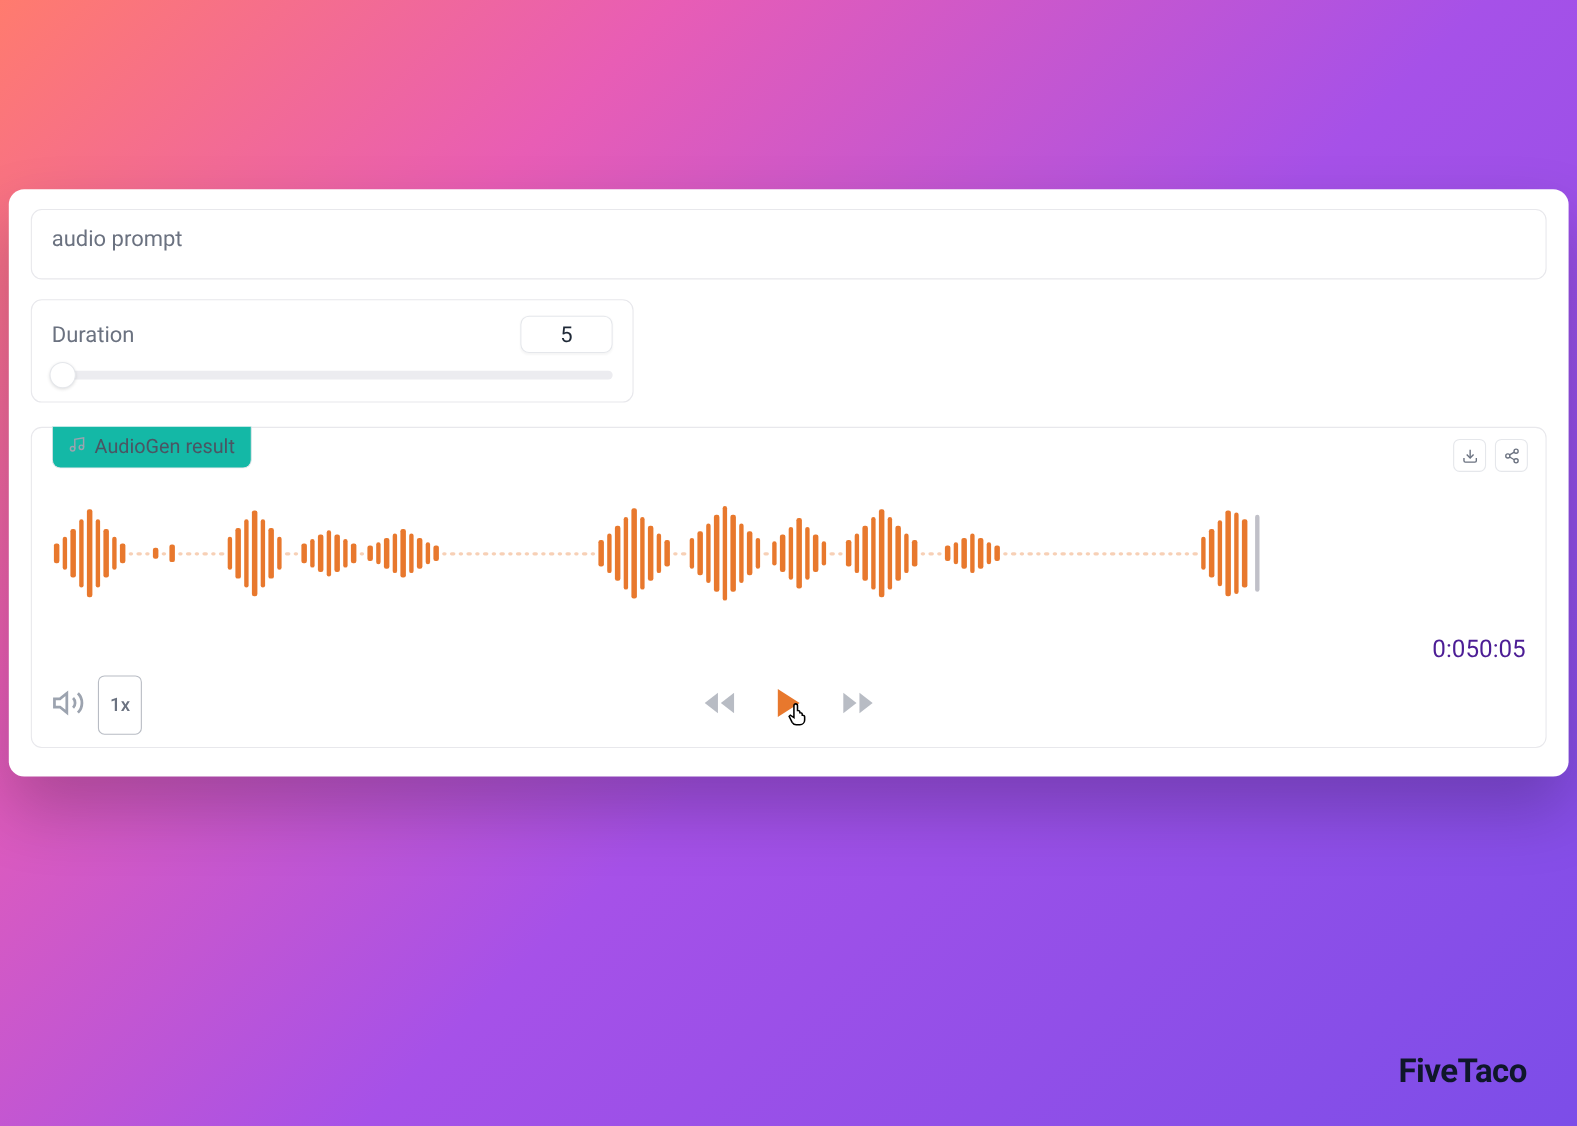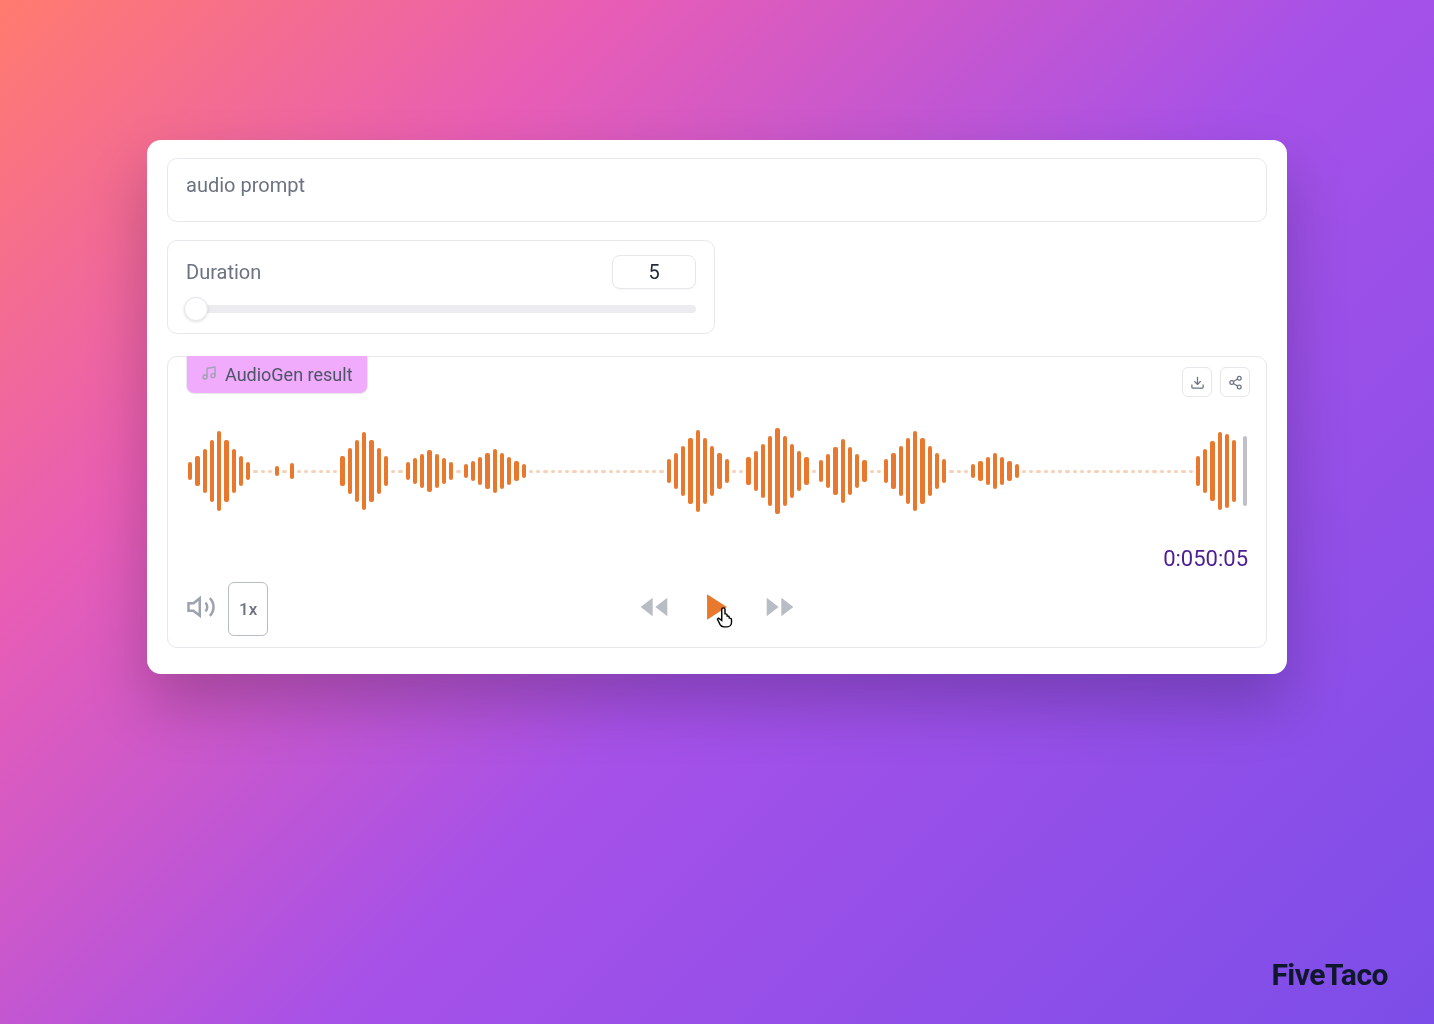--- a/index.html
+++ b/index.html
@@ -12,25 +12,26 @@
       width: 1434px;
       height: 1024px;
       background: linear-gradient(135deg, #ff7b6e 0%, #e85db5 25%, #a651e8 55%, #7c4de8 100%);
       display: flex;
       align-items: flex-start;
       justify-content: center;
       padding-top: 140px;
       position: relative;
     }
     .card {
-      width: 1140px;
+      width: 1418px;
       background: #fff;
       border-radius: 14px;
       box-shadow: 0 30px 60px rgba(0,0,0,0.22);
       padding: 18px 20px 26px 20px;
+      margin-top: 32px;
     }
     .section {
       border: 1px solid #e8e8ec;
       border-radius: 10px;
       padding: 14px 18px;
       background: #fff;
     }
     .prompt-section {
       margin-bottom: 18px;
     }
@@ -128,21 +129,21 @@
       display: inline-flex;
       align-items: center;
       gap: 8px;
       border: 1px solid #e8e8ec;
       border-top: none;
       border-radius: 0 0 8px 8px;
       padding: 8px 14px;
       margin-top: -1px;
       font-size: 18px;
       color: #4b5563;
-      background: #f0abfc;
+      background: #14b8a6;
     }
     .music-note {
       color: #9ca3af;
       font-size: 18px;
     }
     .result-actions {
       position: absolute;
       top: 10px;
       right: 16px;
       display: flex;

